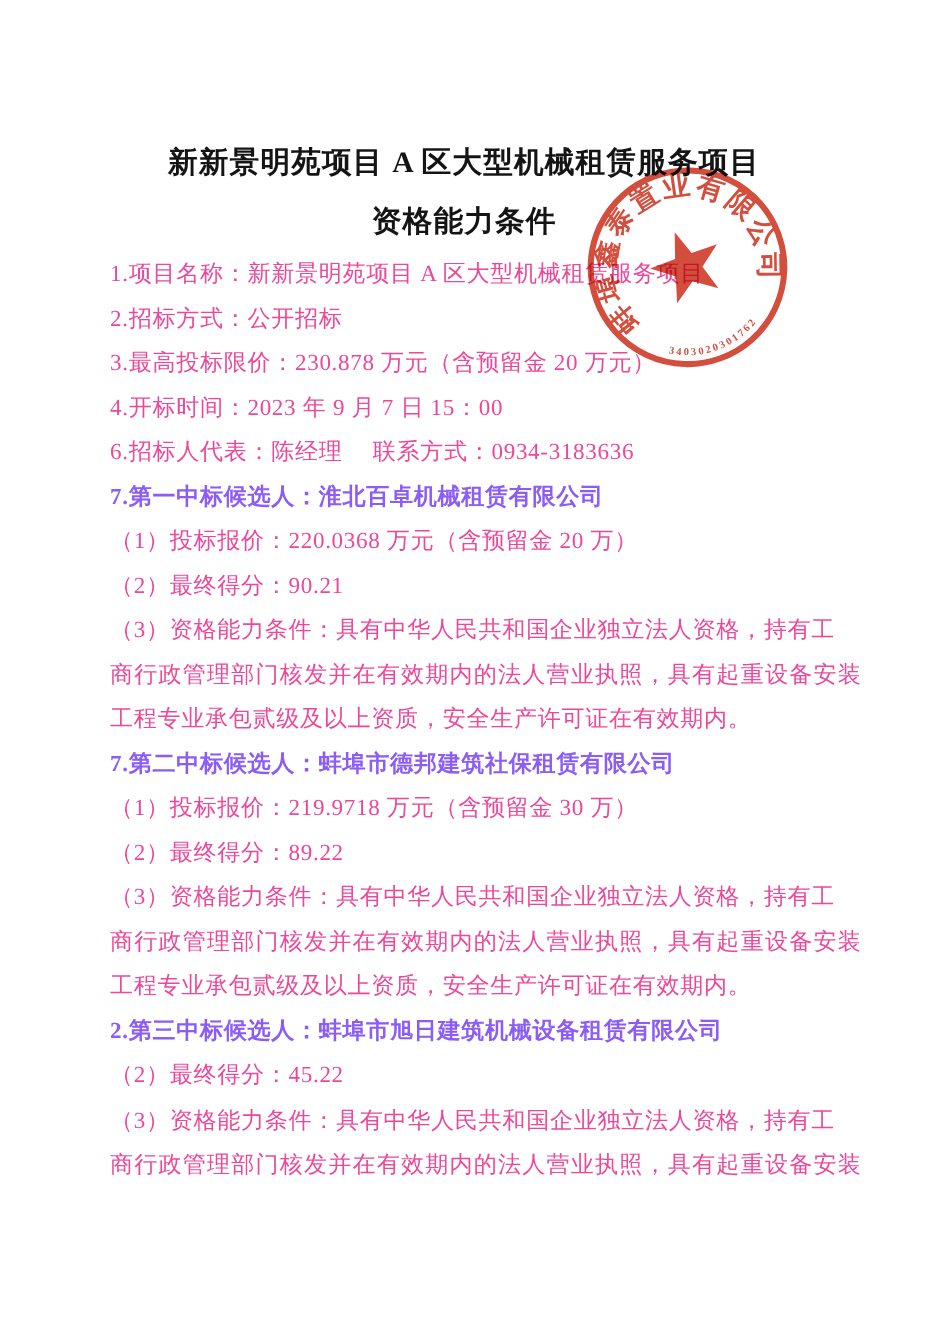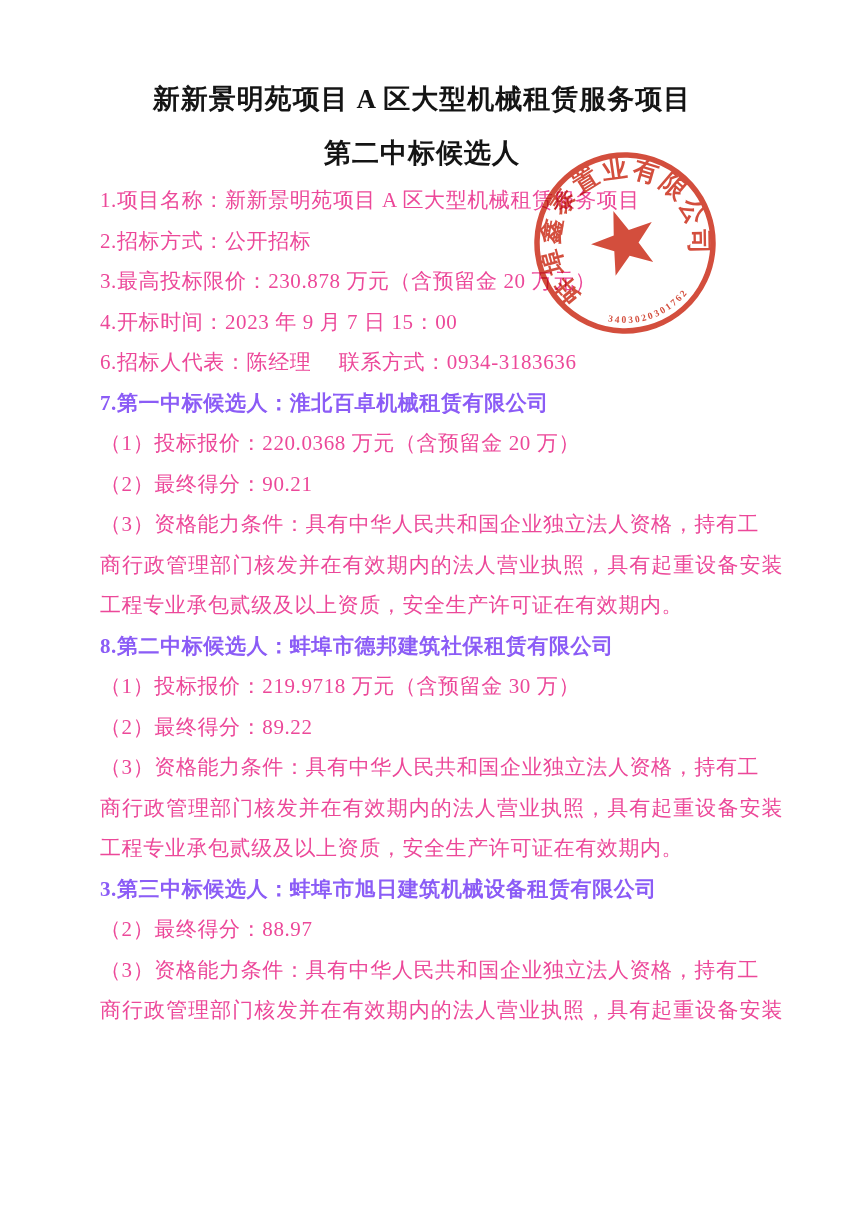--- a/index.html
+++ b/index.html
@@ -10,20 +10,21 @@
     overflow:hidden;
     font-family:"Liberation Serif","DejaVu Serif",serif;
     color:#1f1f1f;
   }
   .doc{
     position:relative;
     box-sizing:border-box;
     width:864px;
     padding:72px 120px 0 100px;
     z-index:1;
+    margin-top:48px;
   }
   .title{
     margin:0;
     text-align:center;
     font-size:27px;
     font-weight:bold;
     color:#141414;
   }
   .title span{display:block;line-height:54px;letter-spacing:1px;}
   .line{
@@ -48,49 +49,49 @@
   .stamp text{font-family:"Liberation Serif","DejaVu Serif",serif;}
 </style>
 </head>
 <body>
 
 <div class="page">
 
   <div class="doc">
     <h1 class="title">
       <span>新新景明苑项目 A 区大型机械租赁服务项目</span>
-      <span>第二中标候选人</span>
+      <span>资格能力条件</span>
     </h1>
     <div>
         <div class="line">1.项目名称：新新景明苑项目 A 区大型机械租赁服务项目</div>
         <div class="line">2.招标方式：公开招标</div>
         <div class="line">3.最高投标限价：230.878 万元（含预留金 20 万元）</div>
         <div class="line">4.开标时间：2023 年 9 月 7 日 15：00</div>
         <div class="line">6.招标人代表：陈经理　 联系方式：0934-3183636</div>
       </div>
     <div>
         <div>
           <div class="line bold">7.第一中标候选人：淮北百卓机械租赁有限公司</div>
           <div class="line">（1）投标报价：220.0368 万元（含预留金 20 万）</div>
           <div class="line">（2）最终得分：90.21</div>
           <div class="line">（3）资格能力条件：具有中华人民共和国企业独立法人资格，持有工</div>
           <div class="line just">商行政管理部门核发并在有效期内的法人营业执照，具有起重设备安装</div>
           <div class="line">工程专业承包贰级及以上资质，安全生产许可证在有效期内。</div>
         </div>
         <div>
-          <div class="line bold">8.第二中标候选人：蚌埠市德邦建筑社保租赁有限公司</div>
+          <div class="line bold">7.第二中标候选人：蚌埠市德邦建筑社保租赁有限公司</div>
           <div class="line">（1）投标报价：219.9718 万元（含预留金 30 万）</div>
           <div class="line">（2）最终得分：89.22</div>
           <div class="line">（3）资格能力条件：具有中华人民共和国企业独立法人资格，持有工</div>
           <div class="line just">商行政管理部门核发并在有效期内的法人营业执照，具有起重设备安装</div>
           <div class="line">工程专业承包贰级及以上资质，安全生产许可证在有效期内。</div>
         </div>
         <div>
-          <div class="line bold">3.第三中标候选人：蚌埠市旭日建筑机械设备租赁有限公司</div>
-          <div class="line">（2）最终得分：88.97</div>
+          <div class="line bold">2.第三中标候选人：蚌埠市旭日建筑机械设备租赁有限公司</div>
+          <div class="line">（2）最终得分：45.22</div>
           <div class="line">（3）资格能力条件：具有中华人民共和国企业独立法人资格，持有工</div>
           <div class="line just">商行政管理部门核发并在有效期内的法人营业执照，具有起重设备安装</div>
         </div>
       </div>
   </div>
 
   <div class="stamp">
     <svg width="190" height="190" viewBox="0 0 190 190" xmlns="http://www.w3.org/2000/svg">
       <defs>
         <path id="ringArc" d="M 37.84 128 A 66 66 0 1 1 152.16 128" fill="none"></path>

